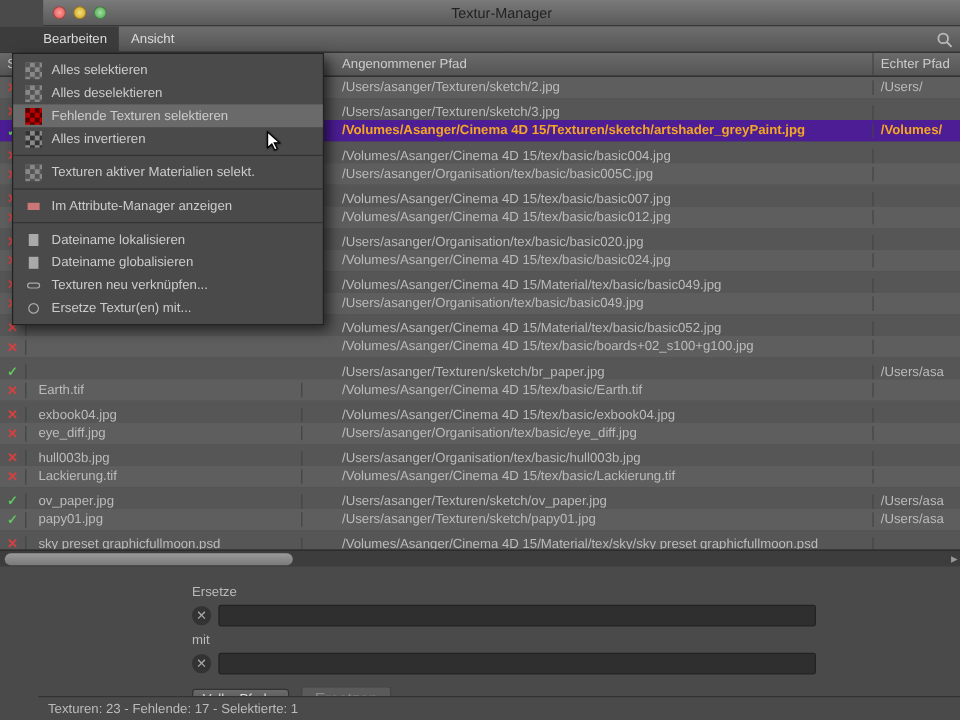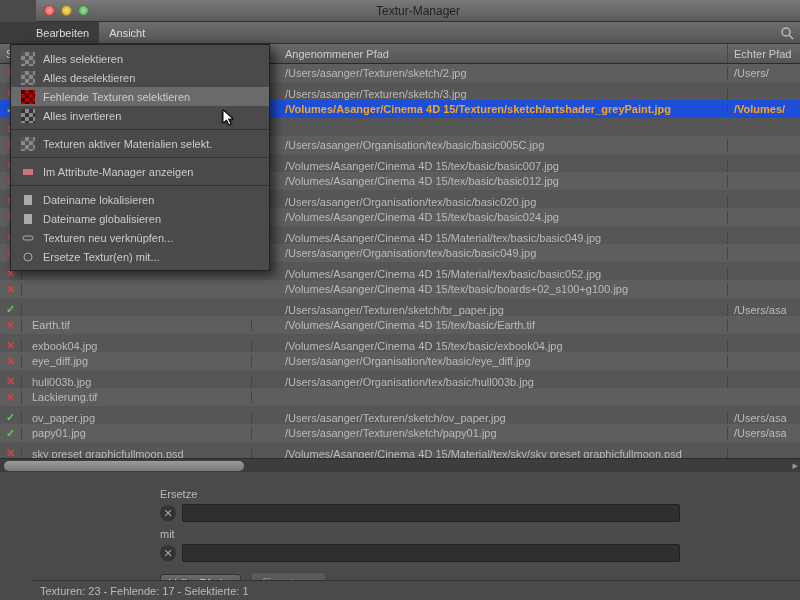--- a/index.html
+++ b/index.html
@@ -53,21 +53,21 @@
 }
 .col { display:flex; align-items:center; padding:0 6px; border-right:1px solid #444; overflow:hidden; white-space:nowrap;}
 .col-status{width:22px; flex:none;}
 .col-name{width:230px; flex:none;}
 .col-path{flex:1 1 auto;margin-left:27px;}
 .col-real{width:72px; flex:none; border-right:none;}
 .table-body { height: 394px; overflow:hidden; }
 .row { display:flex; height:18px; align-items:center; font-size:11px;}
 .row.odd{background:#565656;align-items:flex-end;}
 .row.even{background:#5e5e5e;}
-.row.selected{background:#1d4ed8;}
+.row.selected{background:#4c1d95;}
 .row .col-status{justify-content:center;}
 .row .col-name{padding-left:10px; color:#bbb;}
 .row .col-path{color:#bbb;}
 .row .col-real{color:#bbb;}
 .row.highlight .col-path, .row.highlight .col-real { color:#f5a623; font-weight:bold;}
 .status-x{color:#d84040; font-weight:bold;}
 .status-ok{color:#5dc95d; font-weight:bold;}
 .scrollbar-h {
   height:14px;
   background:#3d3d3d;
@@ -197,20 +197,21 @@
       </div>
       <div class="col col-name"></div>
       <div class="col col-path">/Volumes/Asanger/Cinema 4D 15/Texturen/sketch/artshader_greyPaint.jpg</div>
       <div class="col col-real">/Volumes/</div>
     </div>
     <div class="row odd">
       <div class="col col-status">
         <span class="status-x">✕</span>
       </div>
       <div class="col col-name"></div>
+      <div class="col col-path">/Volumes/Asanger/Cinema 4D 15/tex/basic/basic004.jpg</div>
       <div class="col col-real"></div>
     </div>
     <div class="row even">
       <div class="col col-status">
         <span class="status-x">✕</span>
       </div>
       <div class="col col-name"></div>
       <div class="col col-path">/Users/asanger/Organisation/tex/basic/basic005C.jpg</div>
       <div class="col col-real"></div>
     </div>
@@ -316,20 +317,21 @@
       </div>
       <div class="col col-name">hull003b.jpg</div>
       <div class="col col-path">/Users/asanger/Organisation/tex/basic/hull003b.jpg</div>
       <div class="col col-real"></div>
     </div>
     <div class="row even">
       <div class="col col-status">
         <span class="status-x">✕</span>
       </div>
       <div class="col col-name">Lackierung.tif</div>
+      <div class="col col-path">/Volumes/Asanger/Cinema 4D 15/tex/basic/Lackierung.tif</div>
       <div class="col col-real"></div>
     </div>
     <div class="row odd">
       <div class="col col-status">
         <span class="status-ok">✓</span>
       </div>
       <div class="col col-name">ov_paper.jpg</div>
       <div class="col col-path">/Users/asanger/Texturen/sketch/ov_paper.jpg</div>
       <div class="col col-real">/Users/asa</div>
     </div>

